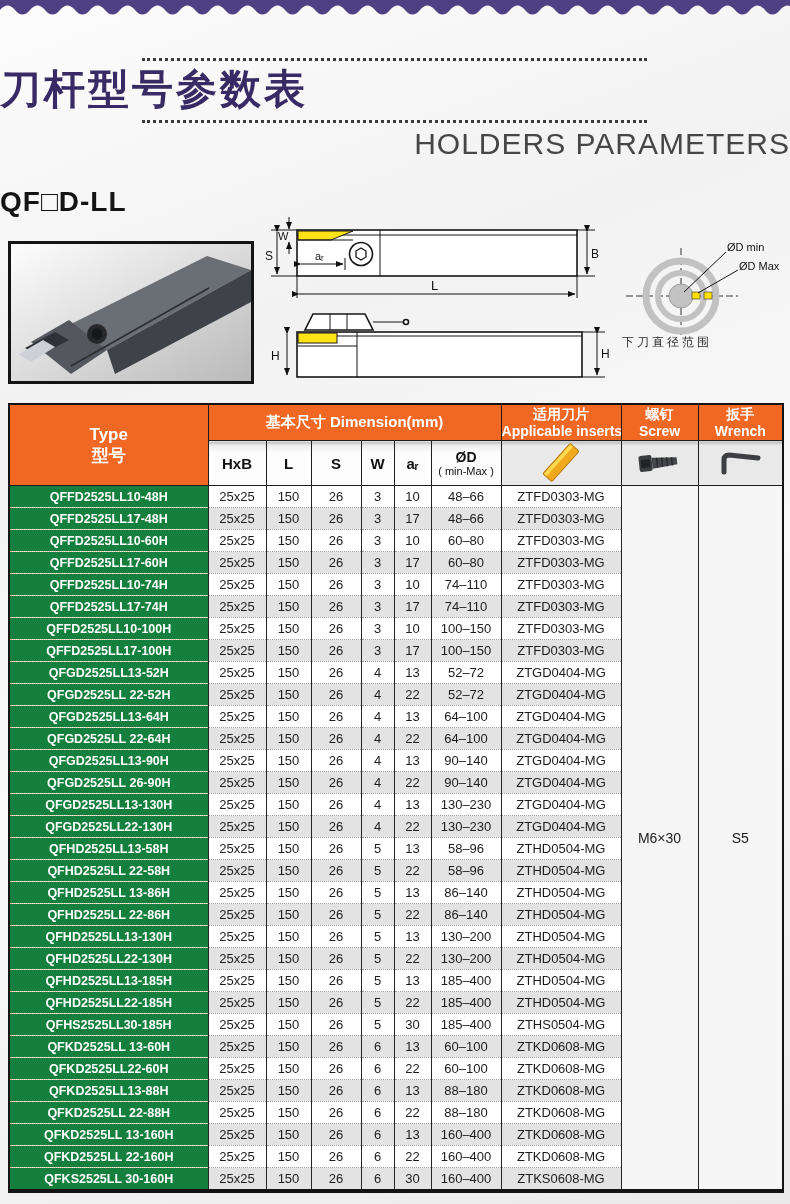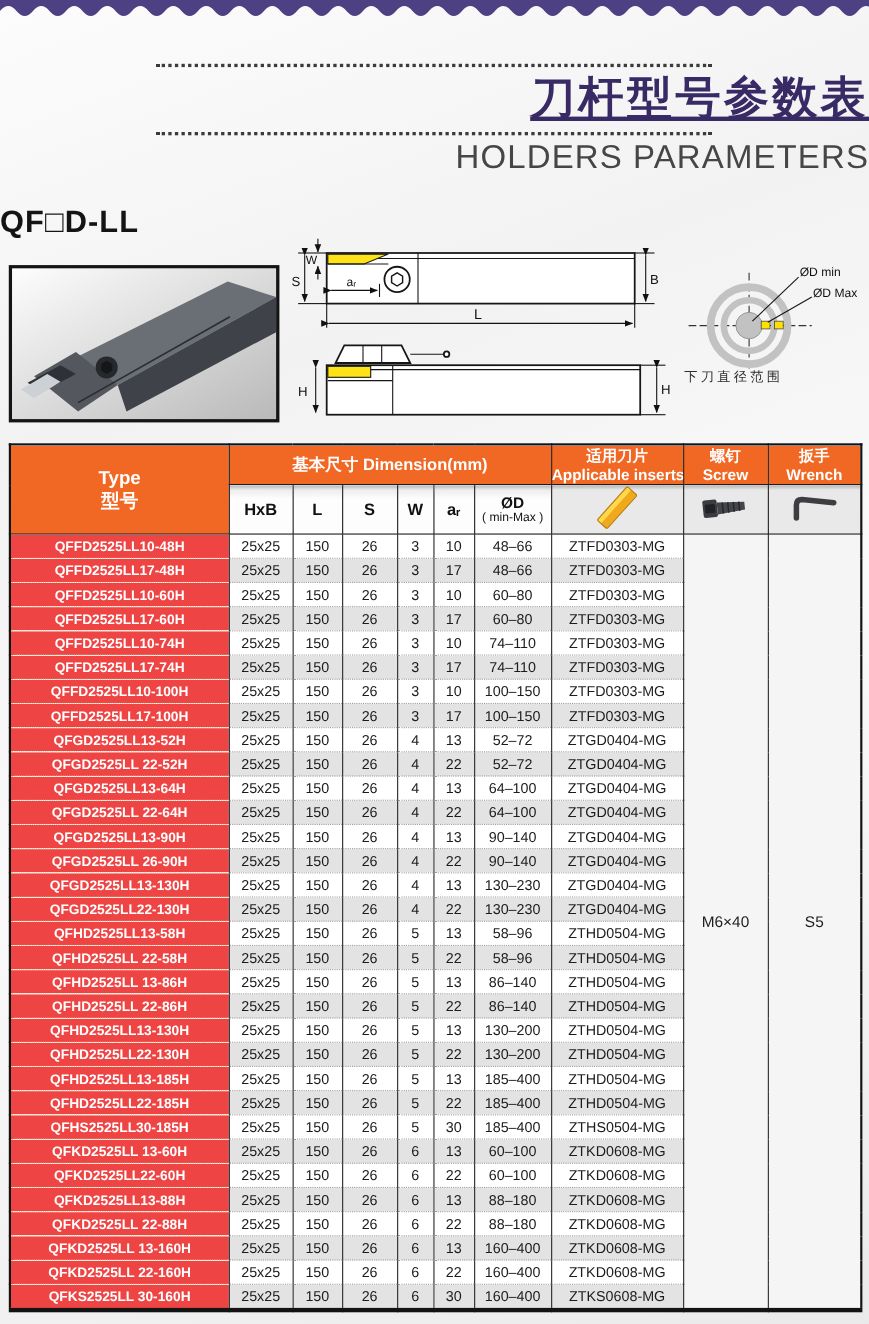--- a/index.html
+++ b/index.html
@@ -4,22 +4,22 @@
 <style>
   html,body{margin:0;padding:0;background:#dedede;}
   .page{
     position:relative;width:790px;height:1204px;margin:0 auto;overflow:hidden;
     background:linear-gradient(160deg,#fcfcfc 0%,#f2f2f2 28%,#fafafa 55%,#eaeaea 100%);
     font-family:"Liberation Sans","DejaVu Sans",sans-serif;
   }
   .wave{position:absolute;top:0;left:0;width:790px;height:18px;display:block;}
   .dots{position:absolute;left:142px;width:505px;border-top:3px dotted #3b3b3b;height:0;}
   .dots1{top:58px;} .dots2{top:120px;}
-  .title{position:absolute;top:62px;left:0;width:100%;margin:0;text-align:right;
-    font-size:41px;font-weight:bold;color:#372a65;letter-spacing:3px;text-decoration:underline;}
+  .title{position:absolute;top:62px;left:0;width:100%;margin:0;text-align:left;
+    font-size:41px;font-weight:bold;color:#372a65;letter-spacing:3px;}
   .subtitle{position:absolute;top:127px;left:0;width:100%;text-align:right;
     font-size:30px;color:#464646;letter-spacing:1px;}
   .model{position:absolute;top:186px;left:0;font-size:28px;font-weight:800;
     color:#141414;letter-spacing:1px;}
   .photo{position:absolute;top:241px;left:8px;width:246px;height:143px;border:3px solid #141414;
     box-sizing:border-box;background:#e8e8e8;}
   .photo svg{display:block;width:100%;height:100%;}
   .draw-top{position:absolute;left:265px;top:214px;width:335px;height:96px;overflow:visible;}
   .draw-bottom{position:absolute;left:265px;top:308px;width:345px;height:82px;overflow:visible;}
   .circle-diagram{position:absolute;left:600px;top:230px;width:190px;height:108px;overflow:visible;}
@@ -39,21 +39,21 @@
   .th-group{font-size:15px;height:35px;}
   .th-two{font-size:14px;line-height:1.2;height:35px;}
   .subhead th{background:linear-gradient(#b9b9b9 0,#ededed 4px,#fdfdfd 12px);color:#111;
     font-size:15px;font-weight:bold;height:44px;margin-top:24px;}
   .subhead .icon-cell{background:linear-gradient(#b9b9b9 0,#e9e9e9 4px,#e9e9e9);}
   .d-head-1{font-size:14px;font-weight:bold;line-height:15px;}
   .d-head-2{font-size:11px;font-weight:normal;line-height:12px;}
   tbody td{border-left:1px solid #262626;border-right:1px solid #262626;
     border-bottom:1px dotted #9a9a9a;font-size:13px;color:#1c1c1c;height:21px;}
   tbody tr.alt td:not(.type):not(.span-cell){background:#e3e3e3;}
-  tbody td.type{background:#ef4444;color:#fff;font-weight:bold;font-size:12.5px;
+  tbody td.type{background:#15803d;color:#fff;font-weight:bold;font-size:12.5px;
     border-bottom:1px dotted #f3b78f;}
   tbody td.span-cell{background:#f5f5f5;font-size:14px;border-bottom:none;}
   
   .insert-icon{display:inline-block;width:40px;height:11px;border-radius:2px;
     background:linear-gradient(#ffd84d 0 4px,#f0a81c 4px);border:1px solid #b97b10;
     transform:rotate(-48deg);}
 </style>
 </head>
 <body>
 
@@ -238,21 +238,21 @@
       <tbody>
           <tr>
             <td class="type">QFFD2525LL10-48H</td>
             <td>25x25</td>
             <td>150</td>
             <td>26</td>
             <td>3</td>
             <td>10</td>
             <td>48–66</td>
             <td>ZTFD0303-MG</td>
-            <td rowspan="32" class="span-cell">M6×40</td>
+            <td rowspan="32" class="span-cell">M6×30</td>
             <td rowspan="32" class="span-cell">S5</td>
           </tr>
           <tr class="alt">
             <td class="type">QFFD2525LL17-48H</td>
             <td>25x25</td>
             <td>150</td>
             <td>26</td>
             <td>3</td>
             <td>17</td>
             <td>48–66</td>

